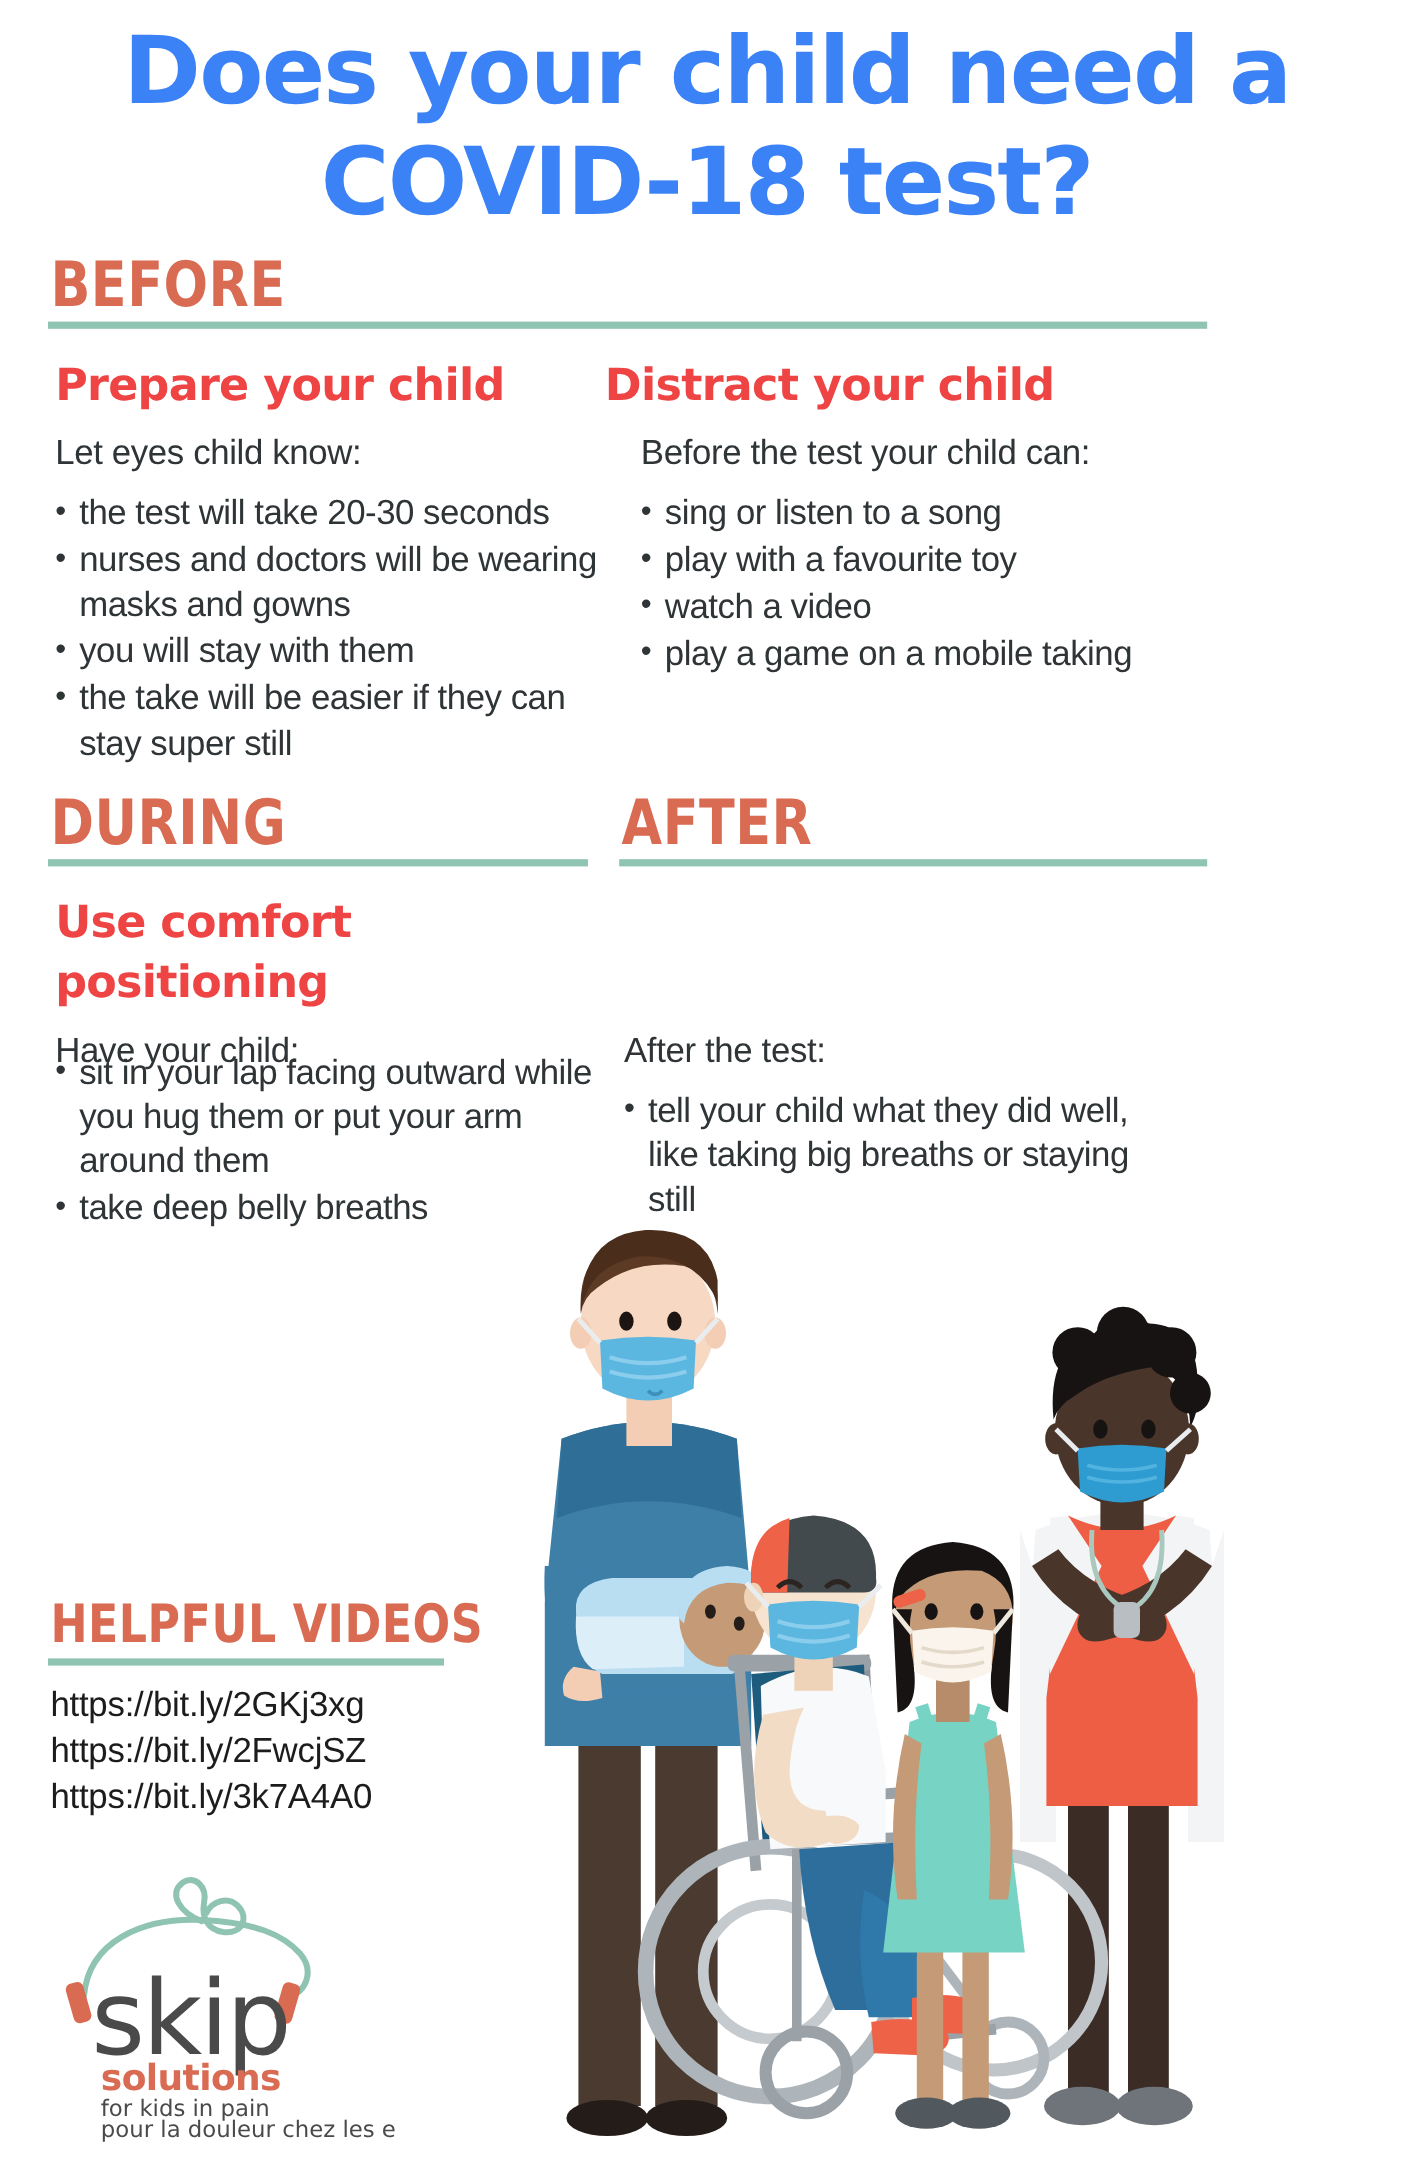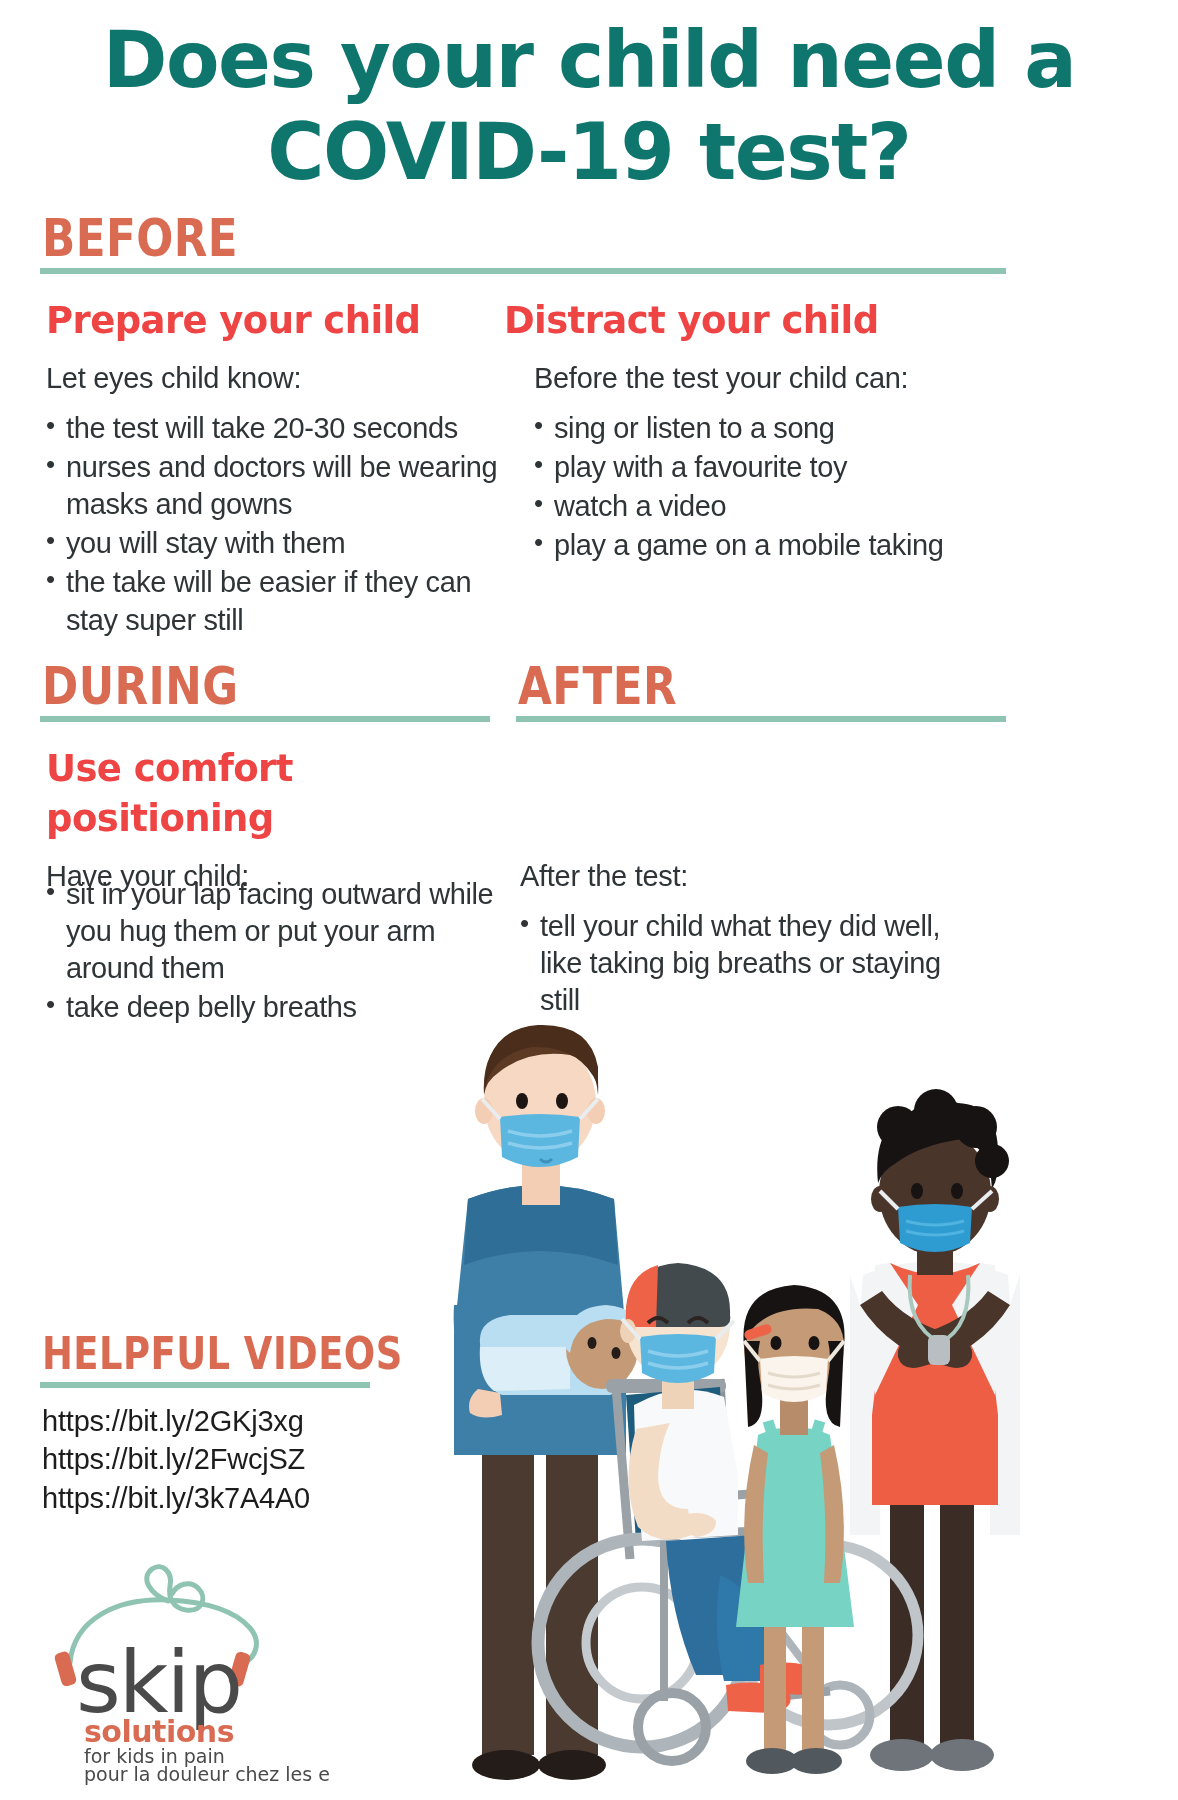--- a/index.html
+++ b/index.html
@@ -24,21 +24,21 @@
     position: absolute;
     left: 0;
     top: 14px;
     width: 1178px;
     text-align: center;
     font-family: "DejaVu Sans", sans-serif;
     font-weight: bold;
     font-size: 78px;
     line-height: 1.18;
     letter-spacing: -1.5px;
-    color: #0f766e;
+    color: #3b82f6;
   }
   .title .ln { display: block; }
 
   
   .kicker {
     position: absolute;
     font-family: "DejaVu Sans", sans-serif;
     font-weight: bold;
     font-size: 52px;
     line-height: 1;
@@ -121,21 +121,21 @@
     height: 825px;
   }
 </style>
 </head>
 <body>
 
 <div id="poster">
 
   <div class="title">
     <span class="ln">Does your child need a</span>
-    <span class="ln">COVID-19 test?</span>
+    <span class="ln">COVID-18 test?</span>
   </div>
 
   <div class="kicker" style="left:42px; top:212px;">BEFORE</div>
   <div class="rule" style="left:40px; top:268px; width:966px;"></div>
 
   <div class="subhead" style="left:46px; top:296px; width:470px;">Prepare your child</div>
   <div class="lead" style="left:46px; top:360px; width:470px;">Let eyes child know:</div>
   <ul class="blist" style="left:46px; top:410px; width:460px;">
     <li>the test will take 20-30 seconds</li>
     <li>nurses and doctors will be wearing masks and gowns</li>

